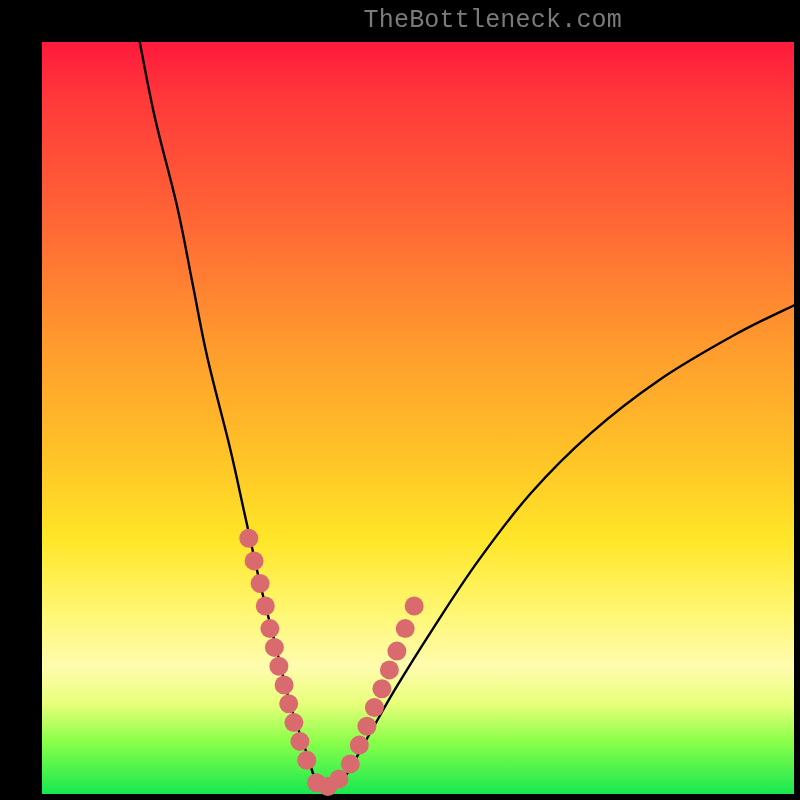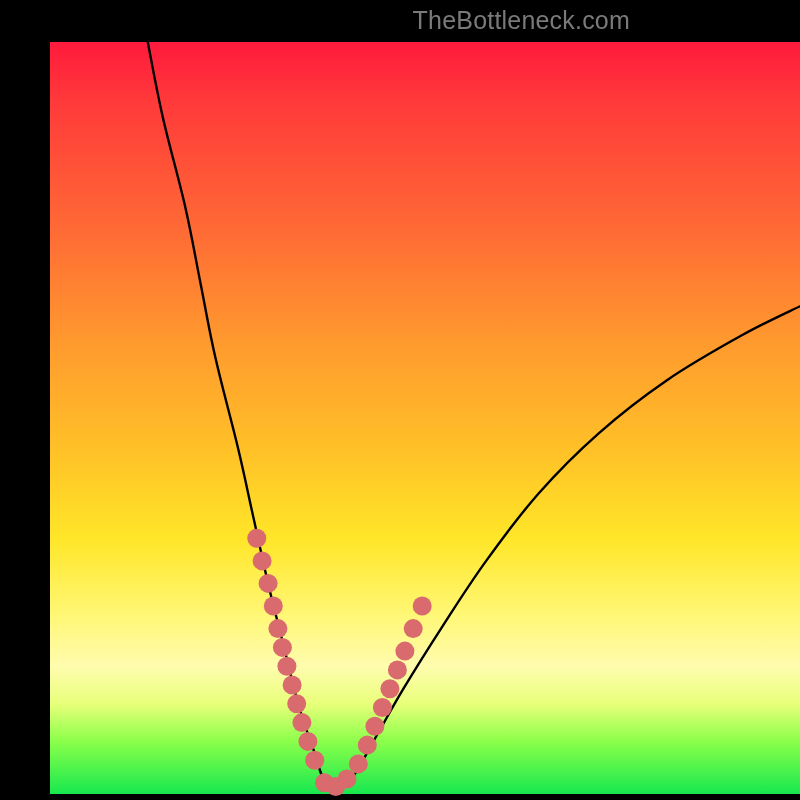--- a/index.html
+++ b/index.html
@@ -6,25 +6,26 @@
     margin: 0;
     padding: 0;
     width: 800px;
     height: 800px;
     background: #000;
     font-family: Arial, Helvetica, sans-serif;
     overflow: hidden;
   }
   .frame {
     position: absolute;
-    left: 8px;
+    left: 0;
     top: 0;
     width: 632px;
     height: 800px;
     background: #000;
+    font-family: Liberation Mono, monospace;
   }
   .plot-area {
     position: absolute;
     left: 42px;
     top: 42px;
     width: 752px;
     height: 752px;
     
     background: linear-gradient(to bottom,
       #ff1a3c 0%,

